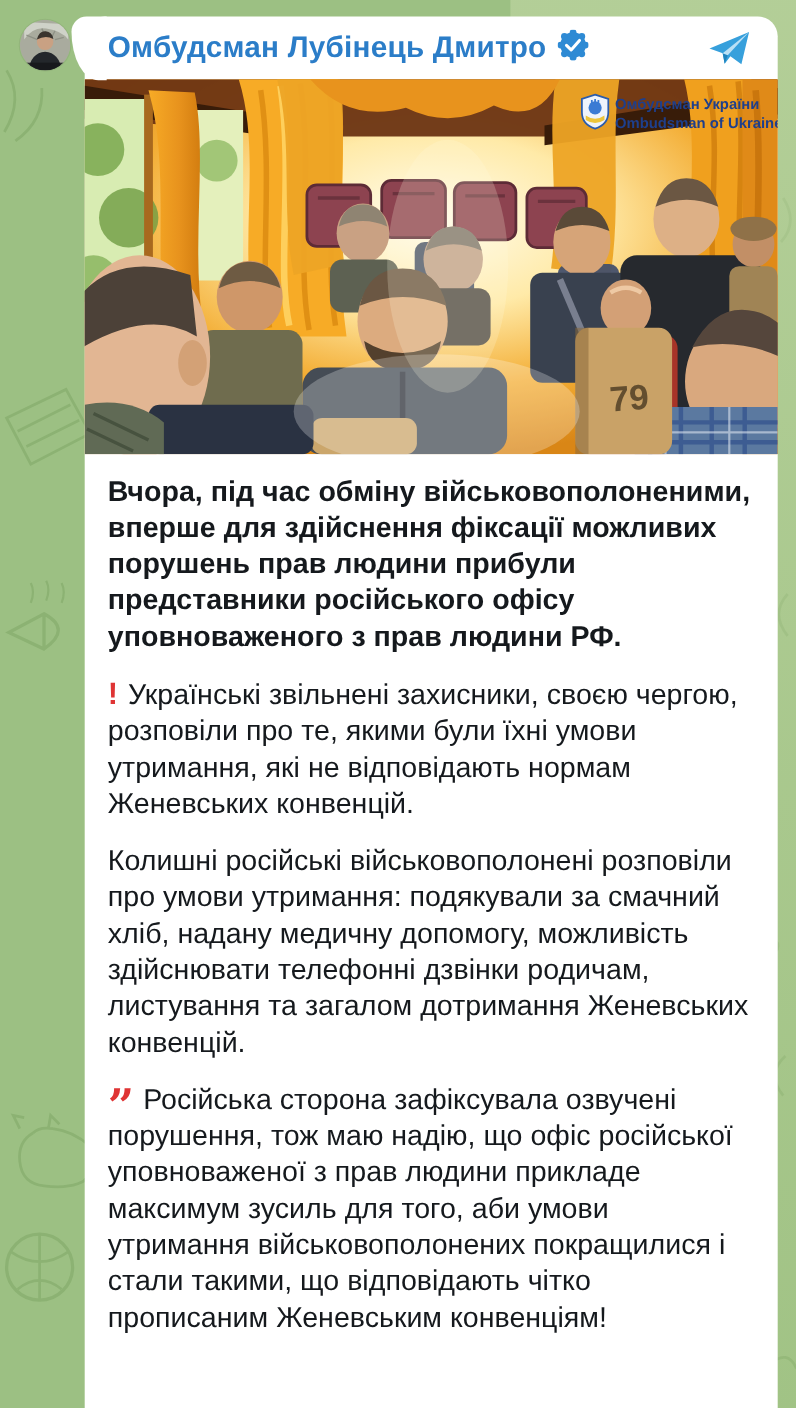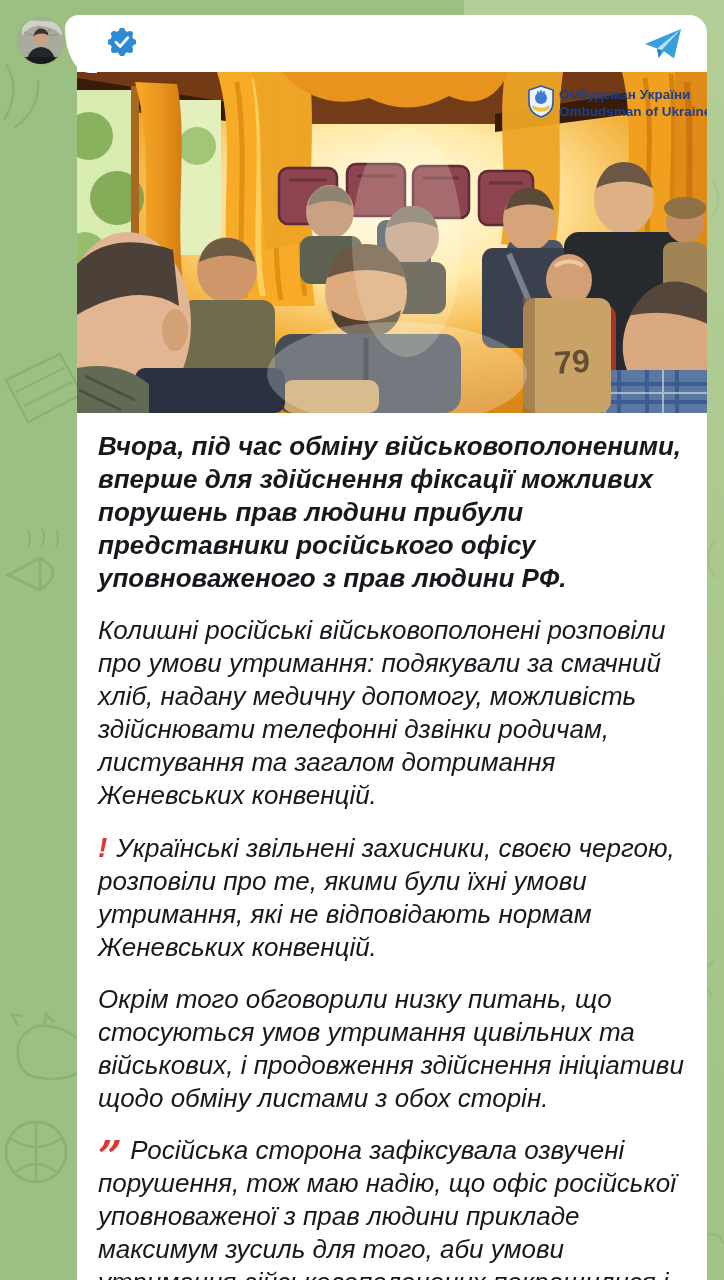--- a/index.html
+++ b/index.html
@@ -25,21 +25,21 @@
   .post-header{position:relative;height:57px;display:flex;align-items:center;
     padding:0 24px 0 21px;}
   .channel-title{color:#2b7dc8;font-size:27px;font-weight:bold;letter-spacing:.2px;white-space:nowrap;}
   .badge{margin-left:10px;flex:0 0 auto;}
   .spacer{flex:1;}
   .send-btn{flex:0 0 auto;width:40px;height:32px;cursor:pointer;background:none;border:none;padding:0;}
   
   .photo{display:block;width:630px;height:341px;}
   
   .post-text{padding:17px 21px 30px 21px;color:#15191d;font-size:26px;line-height:33px;}
-  .post-text p{margin:0 0 19px 0;font-style:italic;}
+  .post-text p{margin:0 0 19px 0;}
   .post-text p.bold{font-weight:bold;}
   .em{display:inline-block;margin-right:9px;}
   .em-hand{color:#eda43b;font-family:"DejaVu Sans",sans-serif;font-size:27px;}
   .em-ex{color:#df3434;font-weight:bold;font-size:28px;}
   .em-quote{color:#df3434;font-weight:bold;font-family:"DejaVu Serif",serif;
     font-size:42px;line-height:0;vertical-align:-12px;letter-spacing:-1px;}
 </style>
 </head>
 <body>
 
@@ -80,20 +80,21 @@
     <circle cx="23" cy="20" r="7.5" fill="#c9a183"></circle>
     <path d="M15.5 18 q2 -8 8 -7.5 q6 .5 7 7 q-7 -4 -15 .5" fill="#3a342e"></path>
     <path d="M8 46 q2 -16 15 -17 q13 1 15 17 Z" fill="#23272b"></path>
     <rect x="3" y="39" width="40" height="7" fill="#15181a" opacity=".85"></rect>
   </svg>
 </div>
 
 <div class="bubble">
 
   <div class="post-header">
+    <span class="channel-title">Омбудсман Лубінець Дмитро</span>
     <span class="badge">
       <svg width="28" height="28" viewBox="0 0 28 28">
         <g fill="#2e8ad4">
           <circle cx="14" cy="14" r="11.6"></circle>
           <circle cx="14" cy="2.8" r="3.1"></circle>
             <circle cx="14" cy="25.2" r="3.1"></circle>
           <circle cx="2.8" cy="14" r="3.1"></circle>
             <circle cx="25.2" cy="14" r="3.1"></circle>
           <circle cx="6.1" cy="6.1" r="3.1"></circle>
             <circle cx="21.9" cy="6.1" r="3.1"></circle>
@@ -232,19 +233,18 @@
       <circle cx="12" cy="12" r="6" fill="#3b7bd4"></circle>
       <path d="M9 8 v-3 M12 7.5 v-3.5 M15 8 v-3" stroke="#3b7bd4" stroke-width="1.6"></path>
       <path d="M3.5 19 Q12 25 20.5 19 L20.5 23 Q12 28.5 3.5 23 Z" fill="#edc53a"></path>
       <text x="30" y="13" font-family="Liberation Sans, sans-serif" font-size="13.5" font-weight="bold" fill="#1e3f8c">Омбудсман України</text>
       <text x="30" y="30" font-family="Liberation Sans, sans-serif" font-size="13.5" font-weight="bold" fill="#1e3f8c">Ombudsman of Ukraine</text>
     </g>
   </svg>
 
   <div class="post-text">
     <p class="bold"><span>Вчора, під час обміну військовополоненими, вперше для здійснення фіксації можливих порушень прав людини прибули представники російського офісу уповноваженого з прав людини РФ.</span></p>
+    <p><span class="em em-ex">!</span><span>Українські звільнені захисники, своєю чергою, розповіли про те, якими були їхні умови утримання, які не відповідають нормам Женевських конвенцій.</span></p>
     <p><span>Колишні російські військовополонені розповіли про умови утримання: подякували за смачний хліб, надану медичну допомогу, можливість здійснювати телефонні дзвінки родичам, листування та загалом дотримання Женевських конвенцій.</span></p>
-    <p><span class="em em-ex">!</span><span>Українські звільнені захисники, своєю чергою, розповіли про те, якими були їхні умови утримання, які не відповідають нормам Женевських конвенцій.</span></p>
-    <p><span>Окрім того обговорили низку питань, що стосуються умов утримання цивільних та військових, і продовження здійснення ініціативи щодо обміну листами з обох сторін.</span></p>
     <p><span class="em em-quote">”</span><span>Російська сторона зафіксувала озвучені порушення, тож маю надію, що офіс російської уповноваженої з прав людини прикладе максимум зусиль для того, аби умови утримання військовополонених покращилися і стали такими, що відповідають чітко прописаним Женевським конвенціям!</span></p>
   </div>
 
 </div>
 
 </body></html>

